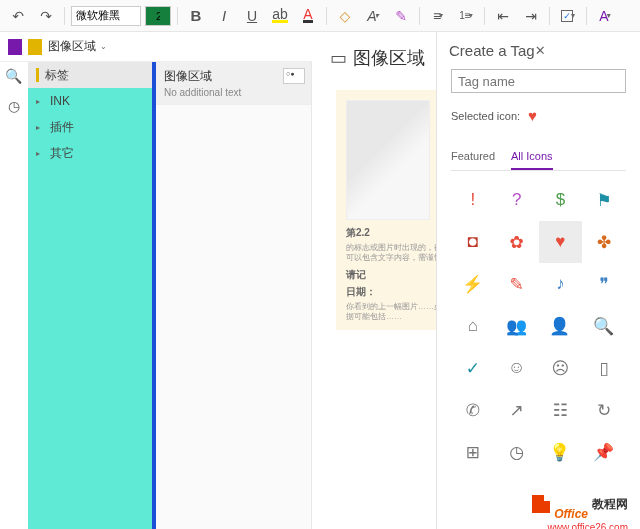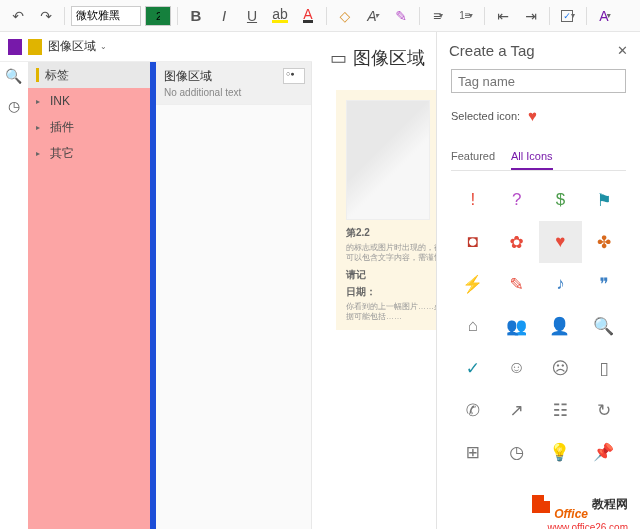--- a/index.html
+++ b/index.html
@@ -25,21 +25,21 @@
 .nb-header { height: 30px; display: flex; align-items: center; padding: 0 8px; gap: 6px; border-bottom: 1px solid #eee; }
 .nb-ico { width: 14px; height: 16px; background: #7719aa; }
 .nb-ico2 { width: 14px; height: 16px; background: #e0b400; }
 .nb-name { font-size: 12px; color: #333; }
 
 
 .left-rail { position: absolute; left: 0; top: 62px; width: 28px; display: flex; flex-direction: column; align-items: center; gap: 14px; padding-top: 6px; }
 .left-rail .rail-btn { color: #666; font-size: 14px; }
 
 
-.section-list { position: absolute; left: 28px; top: 62px; width: 128px; height: 467px; background: #fca5a5; border-right: 6px solid #1d4ed8; font-size: 12px; }
+.section-list { position: absolute; left: 28px; top: 62px; width: 128px; height: 467px; background: #5eead4; border-right: 4px solid #1d4ed8; font-size: 12px; }
 .section-item { display: flex; align-items: center; height: 26px; padding: 0 8px; gap: 6px; color: #444; cursor: pointer; }
 .section-item.selected { background: #e8e8e8; }
 .sec-bar { width: 3px; height: 14px; background: #e0b400; }
 .sec-tri { font-size: 8px; color: #666; width: 8px; }
 
 
 .page-list { position: absolute; left: 156px; top: 62px; width: 156px; height: 467px; background: #fafafa; border-right: 1px solid #e8e8e8; }
 .page-item { padding: 6px 8px; border-bottom: 1px solid #eee; background: #f0f0f0; position: relative; }
 .page-title { font-size: 12px; color: #333; }
 .page-sub { font-size: 10px; color: #888; margin-top: 2px; }
@@ -50,21 +50,21 @@
 .canvas { position: absolute; left: 312px; top: 32px; width: 328px; height: 497px; background: #fff; overflow: hidden; }
 .canvas-title { display: flex; align-items: center; gap: 6px; padding: 14px 10px 10px 18px; font-size: 18px; color: #333; }
 .book-ico { font-size: 18px; color: #555; }
 .note-body { margin: 10px 24px; background: #fdf6e3; height: 240px; padding: 10px; position: relative; font-size: 8px; color: #999; line-height: 1.3; }
 .note-photo { width: 84px; height: 120px; background: linear-gradient(135deg,#e8e8e8 40%,#f7f7f7 60%); border: 1px solid #eee; margin-bottom: 6px; }
 .note-heading { font-size: 10px; font-weight: bold; color: #666; margin: 4px 0; }
 .note-date { position: absolute; right: 12px; top: 128px; font-size: 9px; color: #aaa; }
 
 
 .tag-panel { position: absolute; right: 0; top: 32px; width: 204px; height: 497px; background: #fff; border-left: 1px solid #e3e3e3; display: flex; flex-direction: column; }
-.tag-head { display: flex; justify-content: space-between; align-items: center; padding: 10px 12px; color: #555; }
+.tag-head { display: flex; align-items: center; padding: 10px 12px; color: #555; }
 .tag-head h2 { font-size: 15px; font-weight: normal; }
 .close-x { color: #666; cursor: pointer; font-size: 13px; }
 .tag-body { padding: 0 14px; flex: 1; overflow: hidden; }
 .label { font-size: 11px; color: #555; margin: 6px 0; }
 .tag-input { width: 100%; height: 24px; border: 1px solid #bcbcbc; padding: 0 6px; font-size: 13px; color: #888; }
 .sel-icon-row { display: flex; align-items: center; gap: 8px; margin: 14px 0 22px; font-size: 11px; color: #555; }
 .heart-red { color: #e74c3c; font-size: 15px; }
 .tab-row { display: flex; gap: 16px; font-size: 11px; border-bottom: 1px solid #e3e3e3; }
 .tab { padding: 4px 0 6px; color: #666; cursor: pointer; }
 .tab.active { color: #7719aa; border-bottom: 2px solid #7719aa; }

